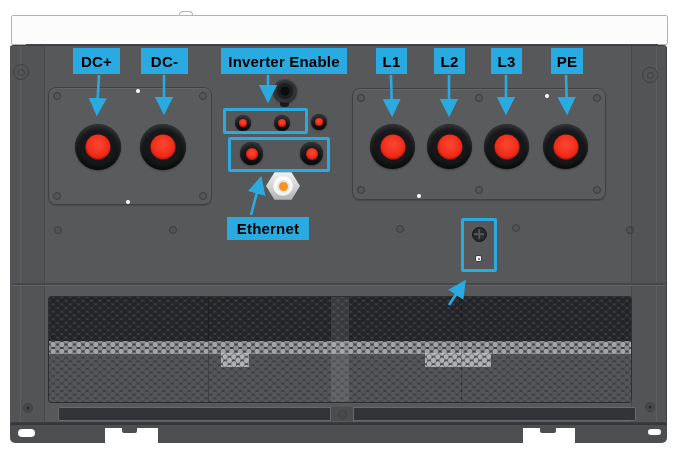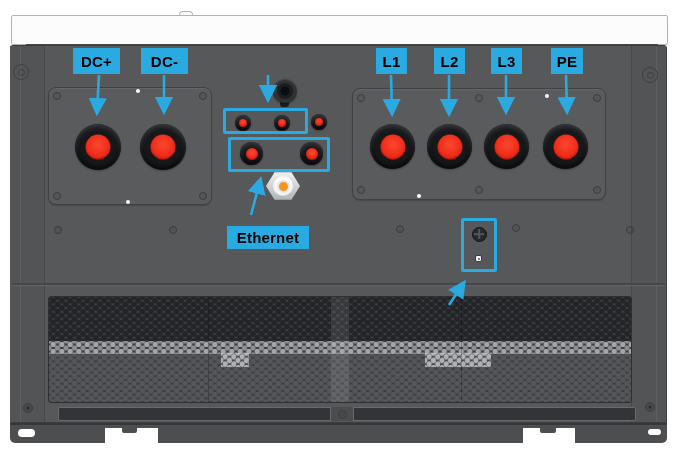--- a/index.html
+++ b/index.html
@@ -207,33 +207,36 @@
   <div class="abs screw-sm" style="left:645px;top:402px;width:10px;height:10px;">
     <div class="screw-dot center" style="width:3px;height:3px;"></div>
   </div>
 
   <div class="abs label" style="left:73px;top:48px;width:47px;height:26px;">
       <span>DC+</span>
     </div>
   <div class="abs label" style="left:141px;top:48px;width:47px;height:26px;">
       <span>DC-</span>
     </div>
+  <div class="abs label" style="left:221px;top:48px;width:126px;height:26px;">
+      <span>Inverter Enable</span>
+    </div>
   <div class="abs label" style="left:376px;top:48px;width:31px;height:26px;">
       <span>L1</span>
     </div>
   <div class="abs label" style="left:434px;top:48px;width:31px;height:26px;">
       <span>L2</span>
     </div>
   <div class="abs label" style="left:491px;top:48px;width:31px;height:26px;">
       <span>L3</span>
     </div>
   <div class="abs label" style="left:551px;top:48px;width:32px;height:26px;">
       <span>PE</span>
     </div>
-  <div class="abs label" style="left:227px;top:226px;width:82px;height:23px;">
+  <div class="abs label" style="left:227px;top:217px;width:82px;height:23px;">
       <span>Ethernet</span>
     </div>
 
   <svg class="arrows" width="688" height="458" viewBox="0 0 688 458">
     <defs>
       <marker id="ah" markerWidth="7" markerHeight="7" refX="5" refY="3.5" orient="auto">
         <path d="M0,0 L7,3.5 L0,7 Z" fill="#29abe2"></path>
       </marker>
     </defs>
     <g stroke="#29abe2" stroke-width="2.6" fill="none">

